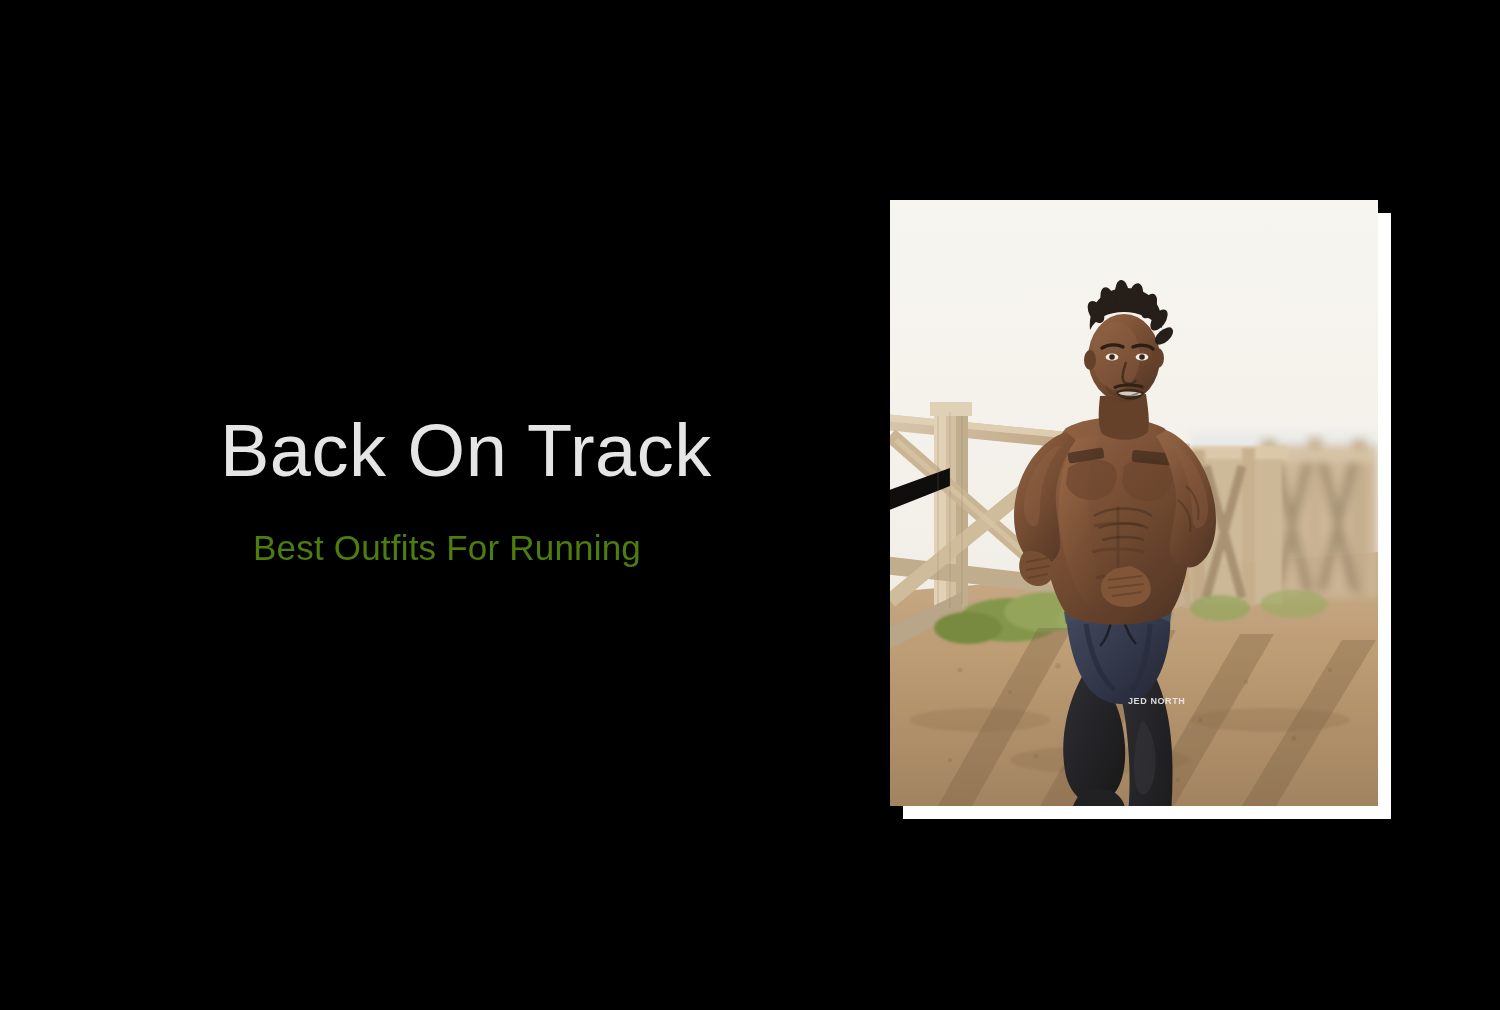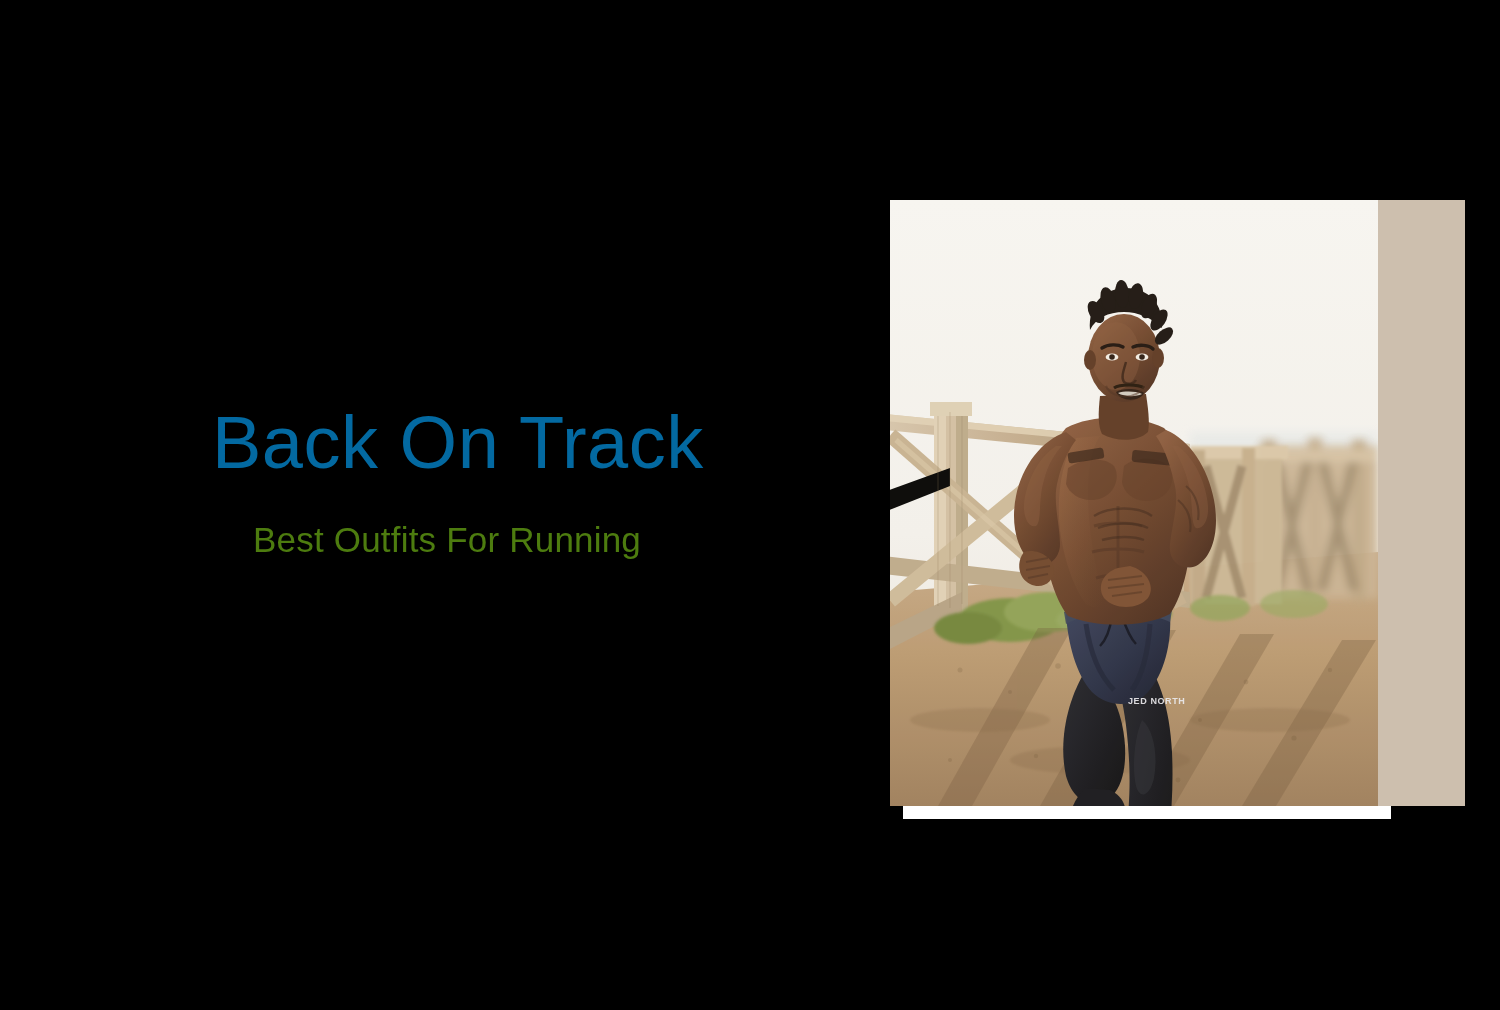--- a/index.html
+++ b/index.html
@@ -30,24 +30,24 @@
     left: 212px;
     top: 406px;
     width: 620px;
   }
 
   #headline {
     font-family: "Liberation Sans", sans-serif;
     font-size: 74px;
     font-weight: 400;
     line-height: 1.0;
-    color: #0369a1;
+    color: #e5e5e5;
     letter-spacing: 0.5px;
     white-space: nowrap;
-    margin: 0;
+    margin: 8px;
     padding: 0;
   }
 
   #subtitle {
     font-family: "Liberation Sans", sans-serif;
     font-size: 35px;
     font-weight: 400;
     line-height: 1.0;
     color: #4d7c0f;
     letter-spacing: 0.2px;
@@ -75,21 +75,21 @@
     width: 488px;
     height: 606px;
     background: #ffffff;
     z-index: 1;
   }
 
   #photo {
     position: absolute;
     left: 0;
     top: 0;
-    width: 575px;
+    width: 488px;
     height: 606px;
     z-index: 2;
     overflow: hidden;
     background: #cdbfae;
   }
 
   #photo svg {
     display: block;
     width: 488px;
     height: 606px;

